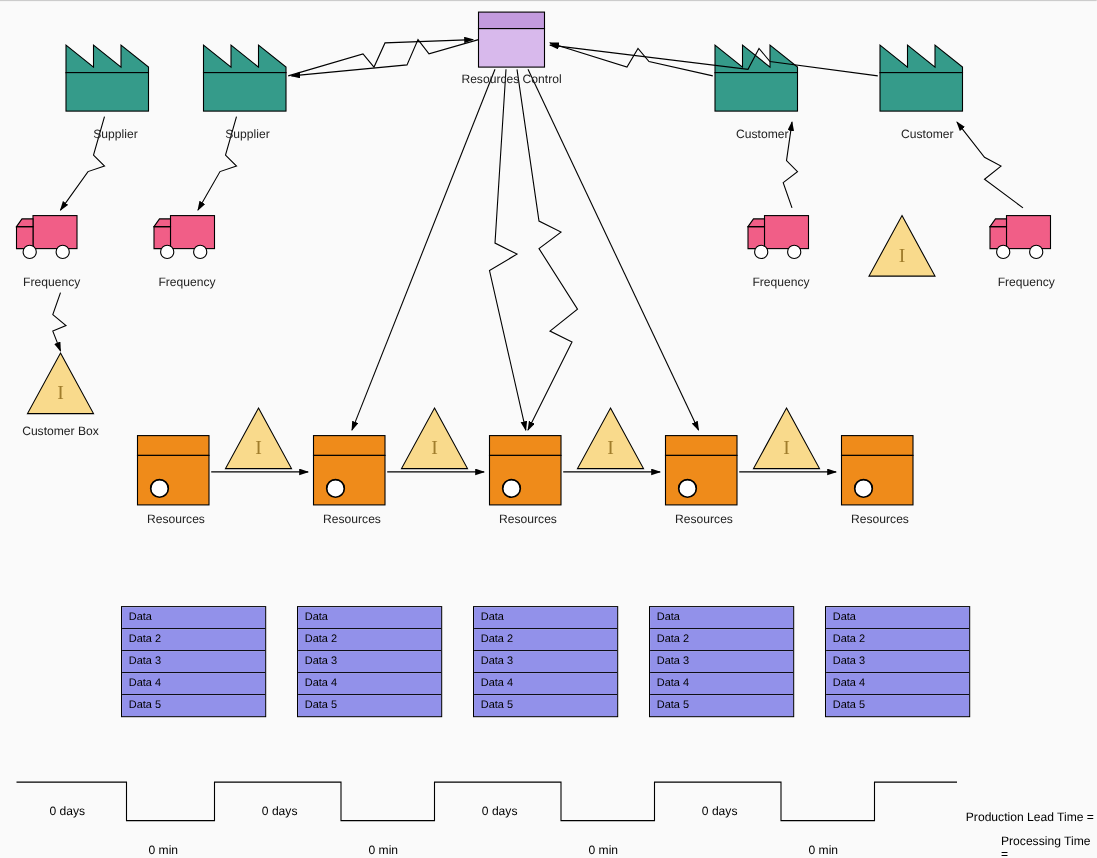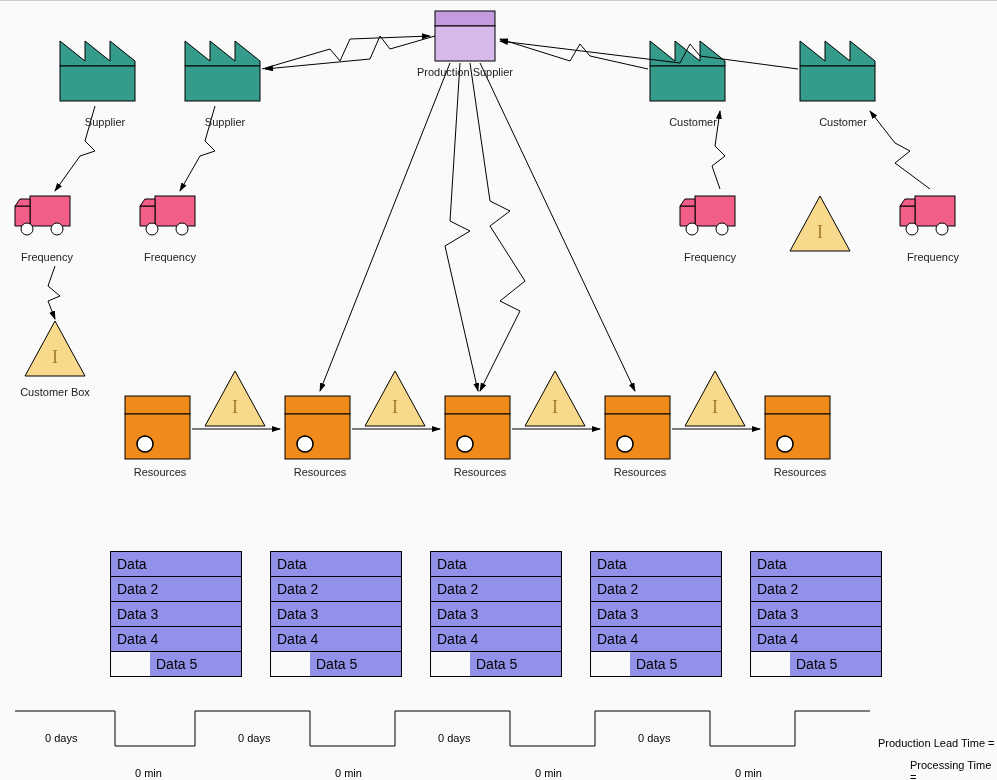--- a/index.html
+++ b/index.html
@@ -91,26 +91,25 @@
   
   .data-box {
     position: absolute;
     width: 130px;
     border: 1px solid #000;
   }
   .data-row {
     background: #9291ea;
     border-bottom: 1px solid #000;
     padding: 4px 6px;
-    font-size: 14px;
+    font-size: 10px;
     color: #000;
   }
   .data-row:last-child {
     border-bottom: none;
-    margin-left: 39px;
   }
   
   .timeline-txt {
     font-size: 11px;
     position: absolute;
     color: #000;
     margin-top: 36px;
   }
   .timeline-path {
     stroke: #000;
@@ -264,21 +263,21 @@
   <path class="arrow" d="M55,265 L48,285 L60,295 L48,300 L55,318" marker-end="url(#arrowHead)"></path>
 
   <path class="arrow" d="M450,62 L320,390" marker-end="url(#arrowHead)"></path>
   <path class="arrow" d="M460,62 L450,220 L470,230 L445,245 L478,390" marker-end="url(#arrowHead)"></path>
   <path class="arrow" d="M470,62 L490,200 L510,210 L490,225 L525,280 L500,300 L520,310 L480,390" marker-end="url(#arrowHead)"></path>
   <path class="arrow" d="M480,62 L635,390" marker-end="url(#arrowHead)"></path>
 
   <path class="timeline-path" d="M15,710 L115,710 L115,745 L195,745 L195,710 L310,710 L310,745 L395,745 L395,710 L510,710 L510,745 L595,745 L595,710 L710,710 L710,745 L795,745 L795,710 L870,710"></path>
 </svg>
 
-<div class="label" style="left:405px; top:65px; width:120px;">Production Supplier</div>
+<div class="label" style="left:405px; top:65px; width:120px;">Resources Control</div>
 
 <div class="label" style="left:75px; top:115px; width:60px;">Supplier</div>
 <div class="label" style="left:195px; top:115px; width:60px;">Supplier</div>
 <div class="label" style="left:658px; top:115px; width:70px;">Customer</div>
 <div class="label" style="left:808px; top:115px; width:70px;">Customer</div>
 
 <div class="label" style="left:12px; top:250px; width:70px;">Frequency</div>
 <div class="label" style="left:135px; top:250px; width:70px;">Frequency</div>
 <div class="label" style="left:675px; top:250px; width:70px;">Frequency</div>
 <div class="label" style="left:898px; top:250px; width:70px;">Frequency</div>

